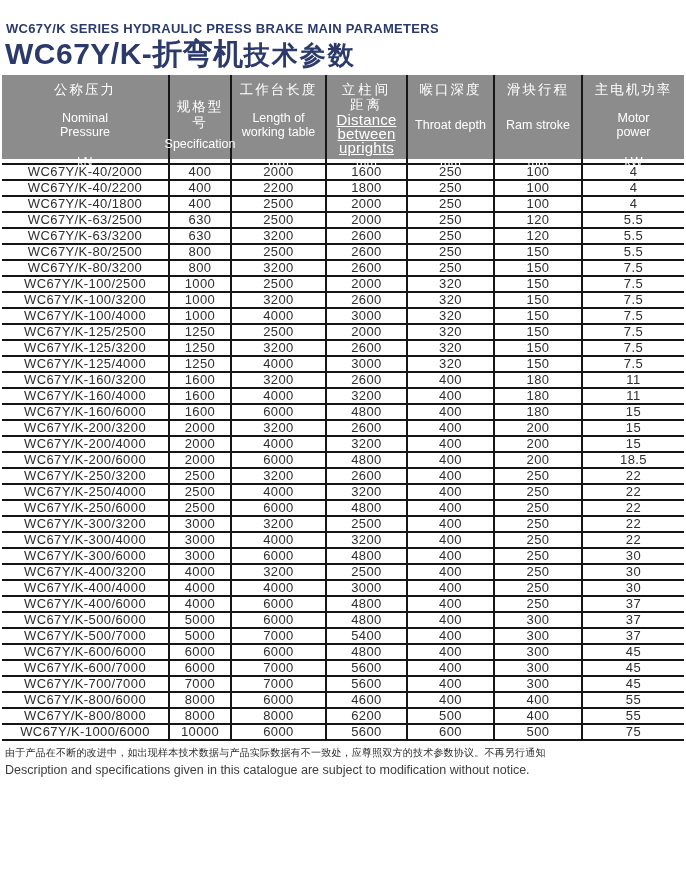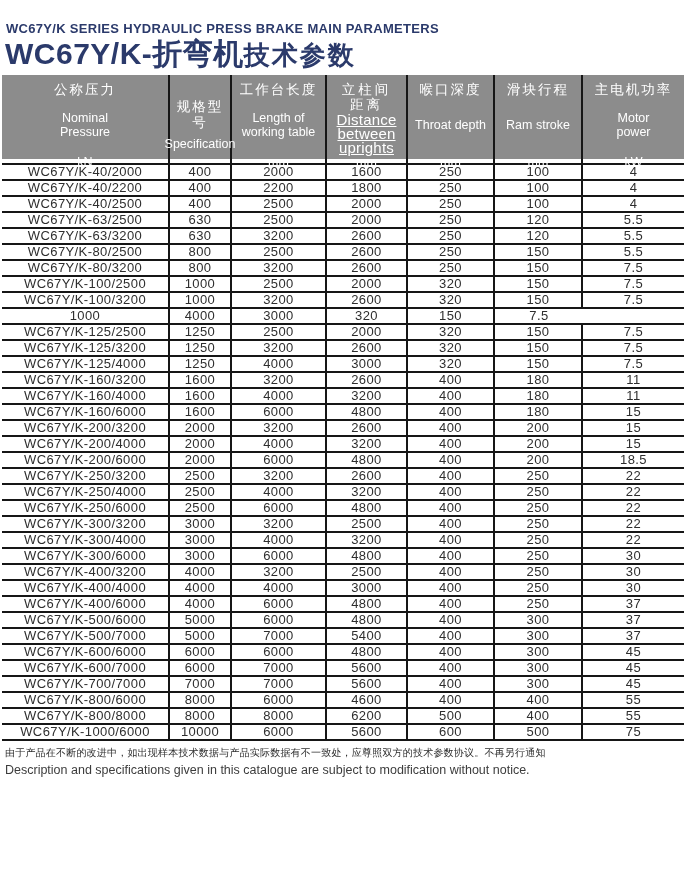--- a/index.html
+++ b/index.html
@@ -129,21 +129,21 @@
         <div class="row grid-cols">
           <div>WC67Y/K-40/2200</div>
           <div>400</div>
           <div>2200</div>
           <div>1800</div>
           <div>250</div>
           <div>100</div>
           <div>4</div>
         </div>
         <div class="row grid-cols">
-          <div>WC67Y/K-40/2500</div>
+          <div>WC67Y/K-40/1800</div>
           <div>400</div>
           <div>2500</div>
           <div>2000</div>
           <div>250</div>
           <div>100</div>
           <div>4</div>
         </div>
         <div class="row grid-cols">
           <div>WC67Y/K-63/2500</div>
           <div>630</div>
@@ -192,20 +192,21 @@
         <div class="row grid-cols">
           <div>WC67Y/K-100/3200</div>
           <div>1000</div>
           <div>3200</div>
           <div>2600</div>
           <div>320</div>
           <div>150</div>
           <div>7.5</div>
         </div>
         <div class="row grid-cols">
+          <div>WC67Y/K-100/4000</div>
           <div>1000</div>
           <div>4000</div>
           <div>3000</div>
           <div>320</div>
           <div>150</div>
           <div>7.5</div>
         </div>
         <div class="row grid-cols">
           <div>WC67Y/K-125/2500</div>
           <div>1250</div>

